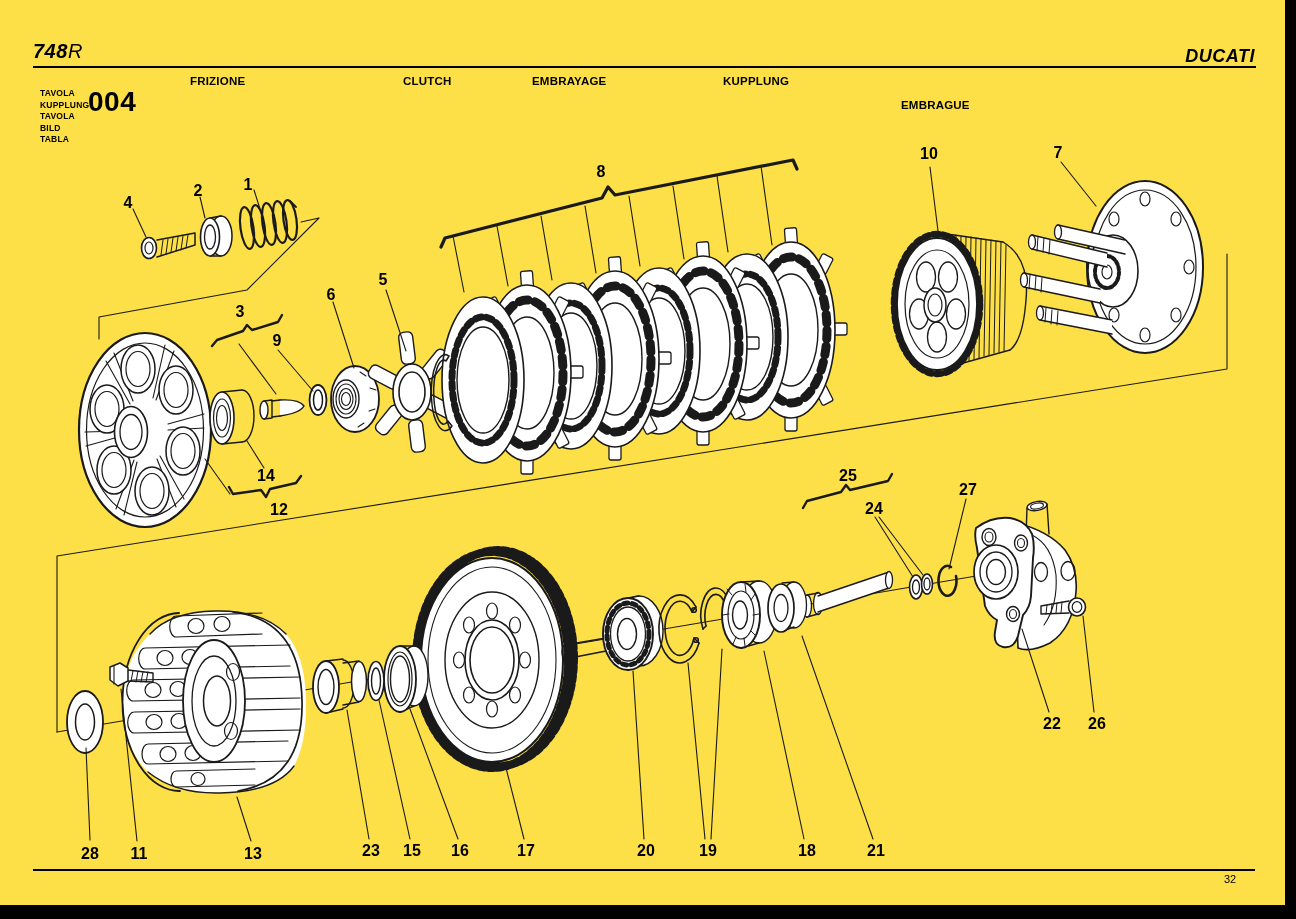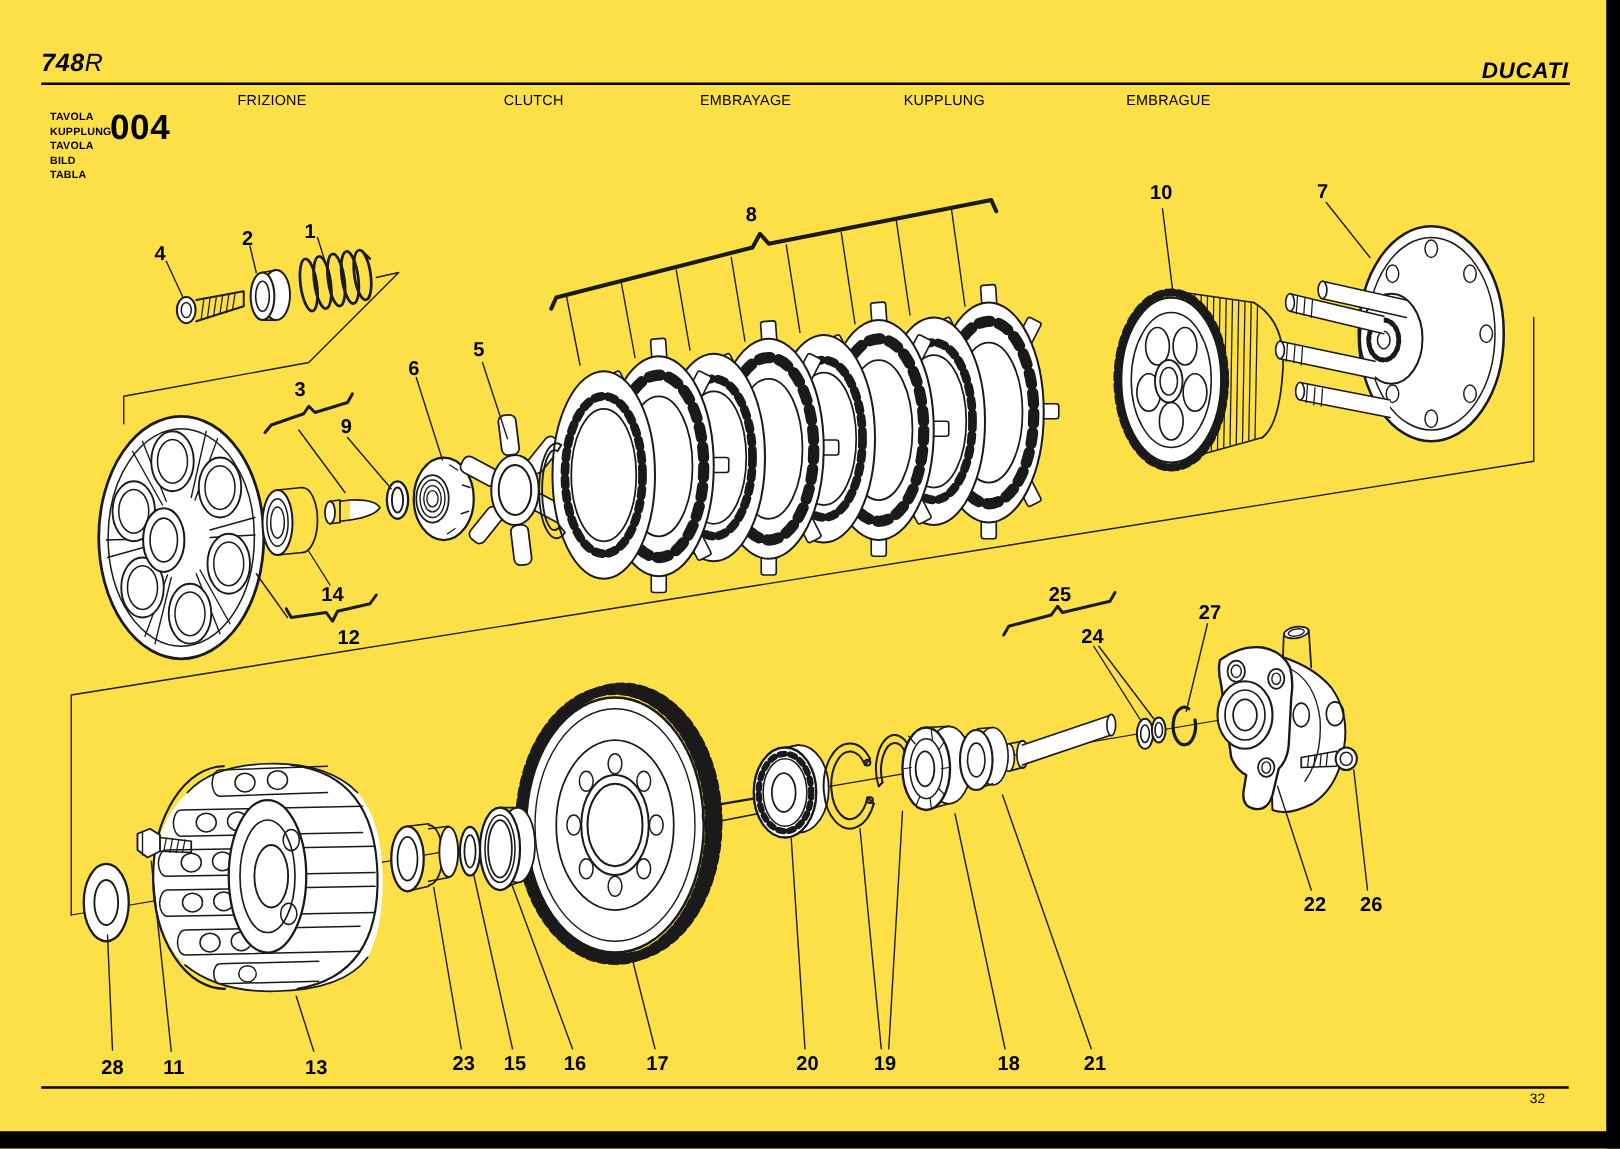--- a/index.html
+++ b/index.html
@@ -9,22 +9,22 @@
   .bar-bottom{position:absolute;left:0;top:905px;width:1296px;height:14px;background:#000;}
   .logo{position:absolute;left:33px;top:40px;font-size:20px;font-style:italic;letter-spacing:.5px;}
   .logo .b{font-weight:700;}
   .logo .r{font-weight:400;}
   .brand{position:absolute;left:1090px;top:46px;width:165px;text-align:right;
          font-size:18px;font-weight:700;font-style:italic;letter-spacing:.5px;}
   .rule-top{position:absolute;left:33px;top:66px;width:1223px;height:2px;background:#000;}
   .rule-bottom{position:absolute;left:33px;top:869px;width:1222px;height:1.5px;background:#000;}
   .tablewords{position:absolute;left:40px;top:88px;font-size:8.5px;font-weight:700;line-height:11.6px;letter-spacing:.2px;}
   .tablenum{position:absolute;left:88px;top:86px;font-size:28px;font-weight:700;letter-spacing:.5px;}
-  .title{position:absolute;top:75px;font-size:11.5px;font-weight:400;letter-spacing:.2px;}
-  .t0{left:190px;} .t1{left:368px;margin-left:35px;} .t2{left:560px;} .t3{left:723px;} .t4{left:901px;}
+  .title{position:absolute;top:75px;font-size:11.5px;font-weight:700;letter-spacing:.2px;}
+  .t0{left:190px;} .t1{left:368px;margin-left:35px;} .t2{left:532px;} .t3{left:723px;} .t4{left:901px;margin-top:24px;}
   .pagenum{position:absolute;left:1205px;top:873px;width:50px;text-align:center;font-size:11px;}
   svg.diagram{position:absolute;left:0;top:0;}
   svg text.co{font-family:"Liberation Sans",sans-serif;font-size:16px;font-weight:700;
               fill:#000;text-anchor:middle;}
 </style>
 </head>
 <body>
 
 <div class="page">
 

